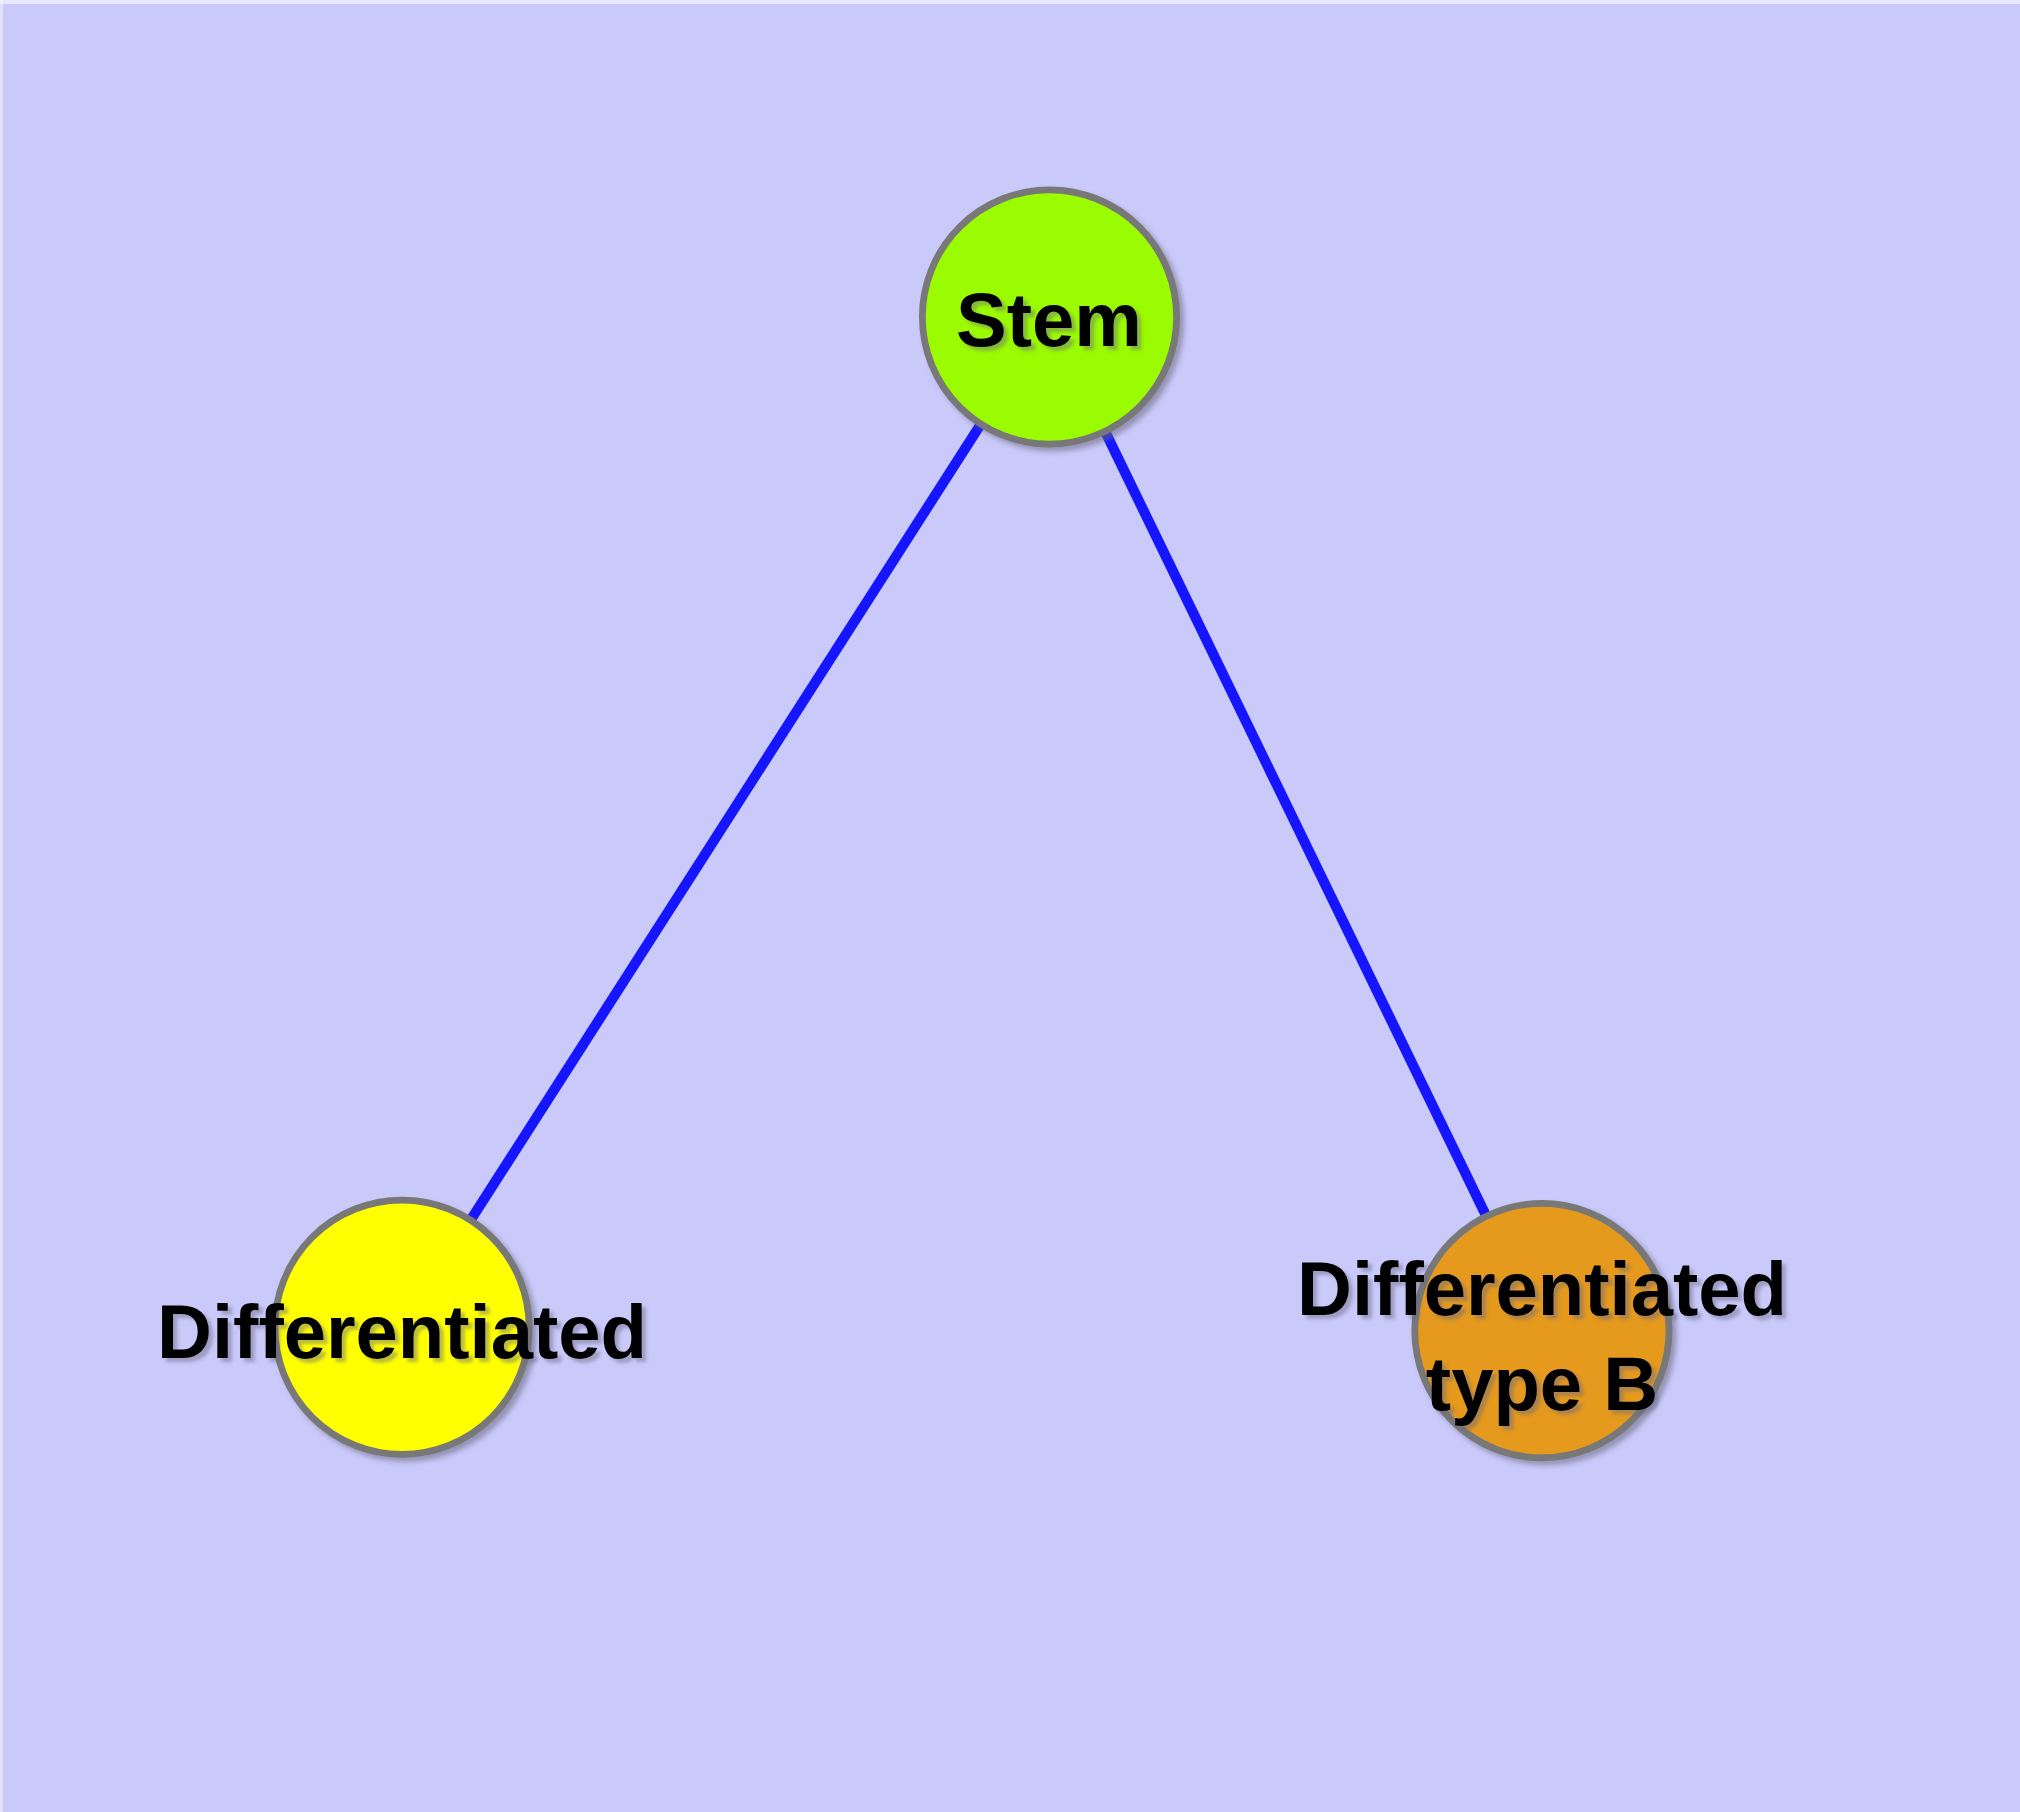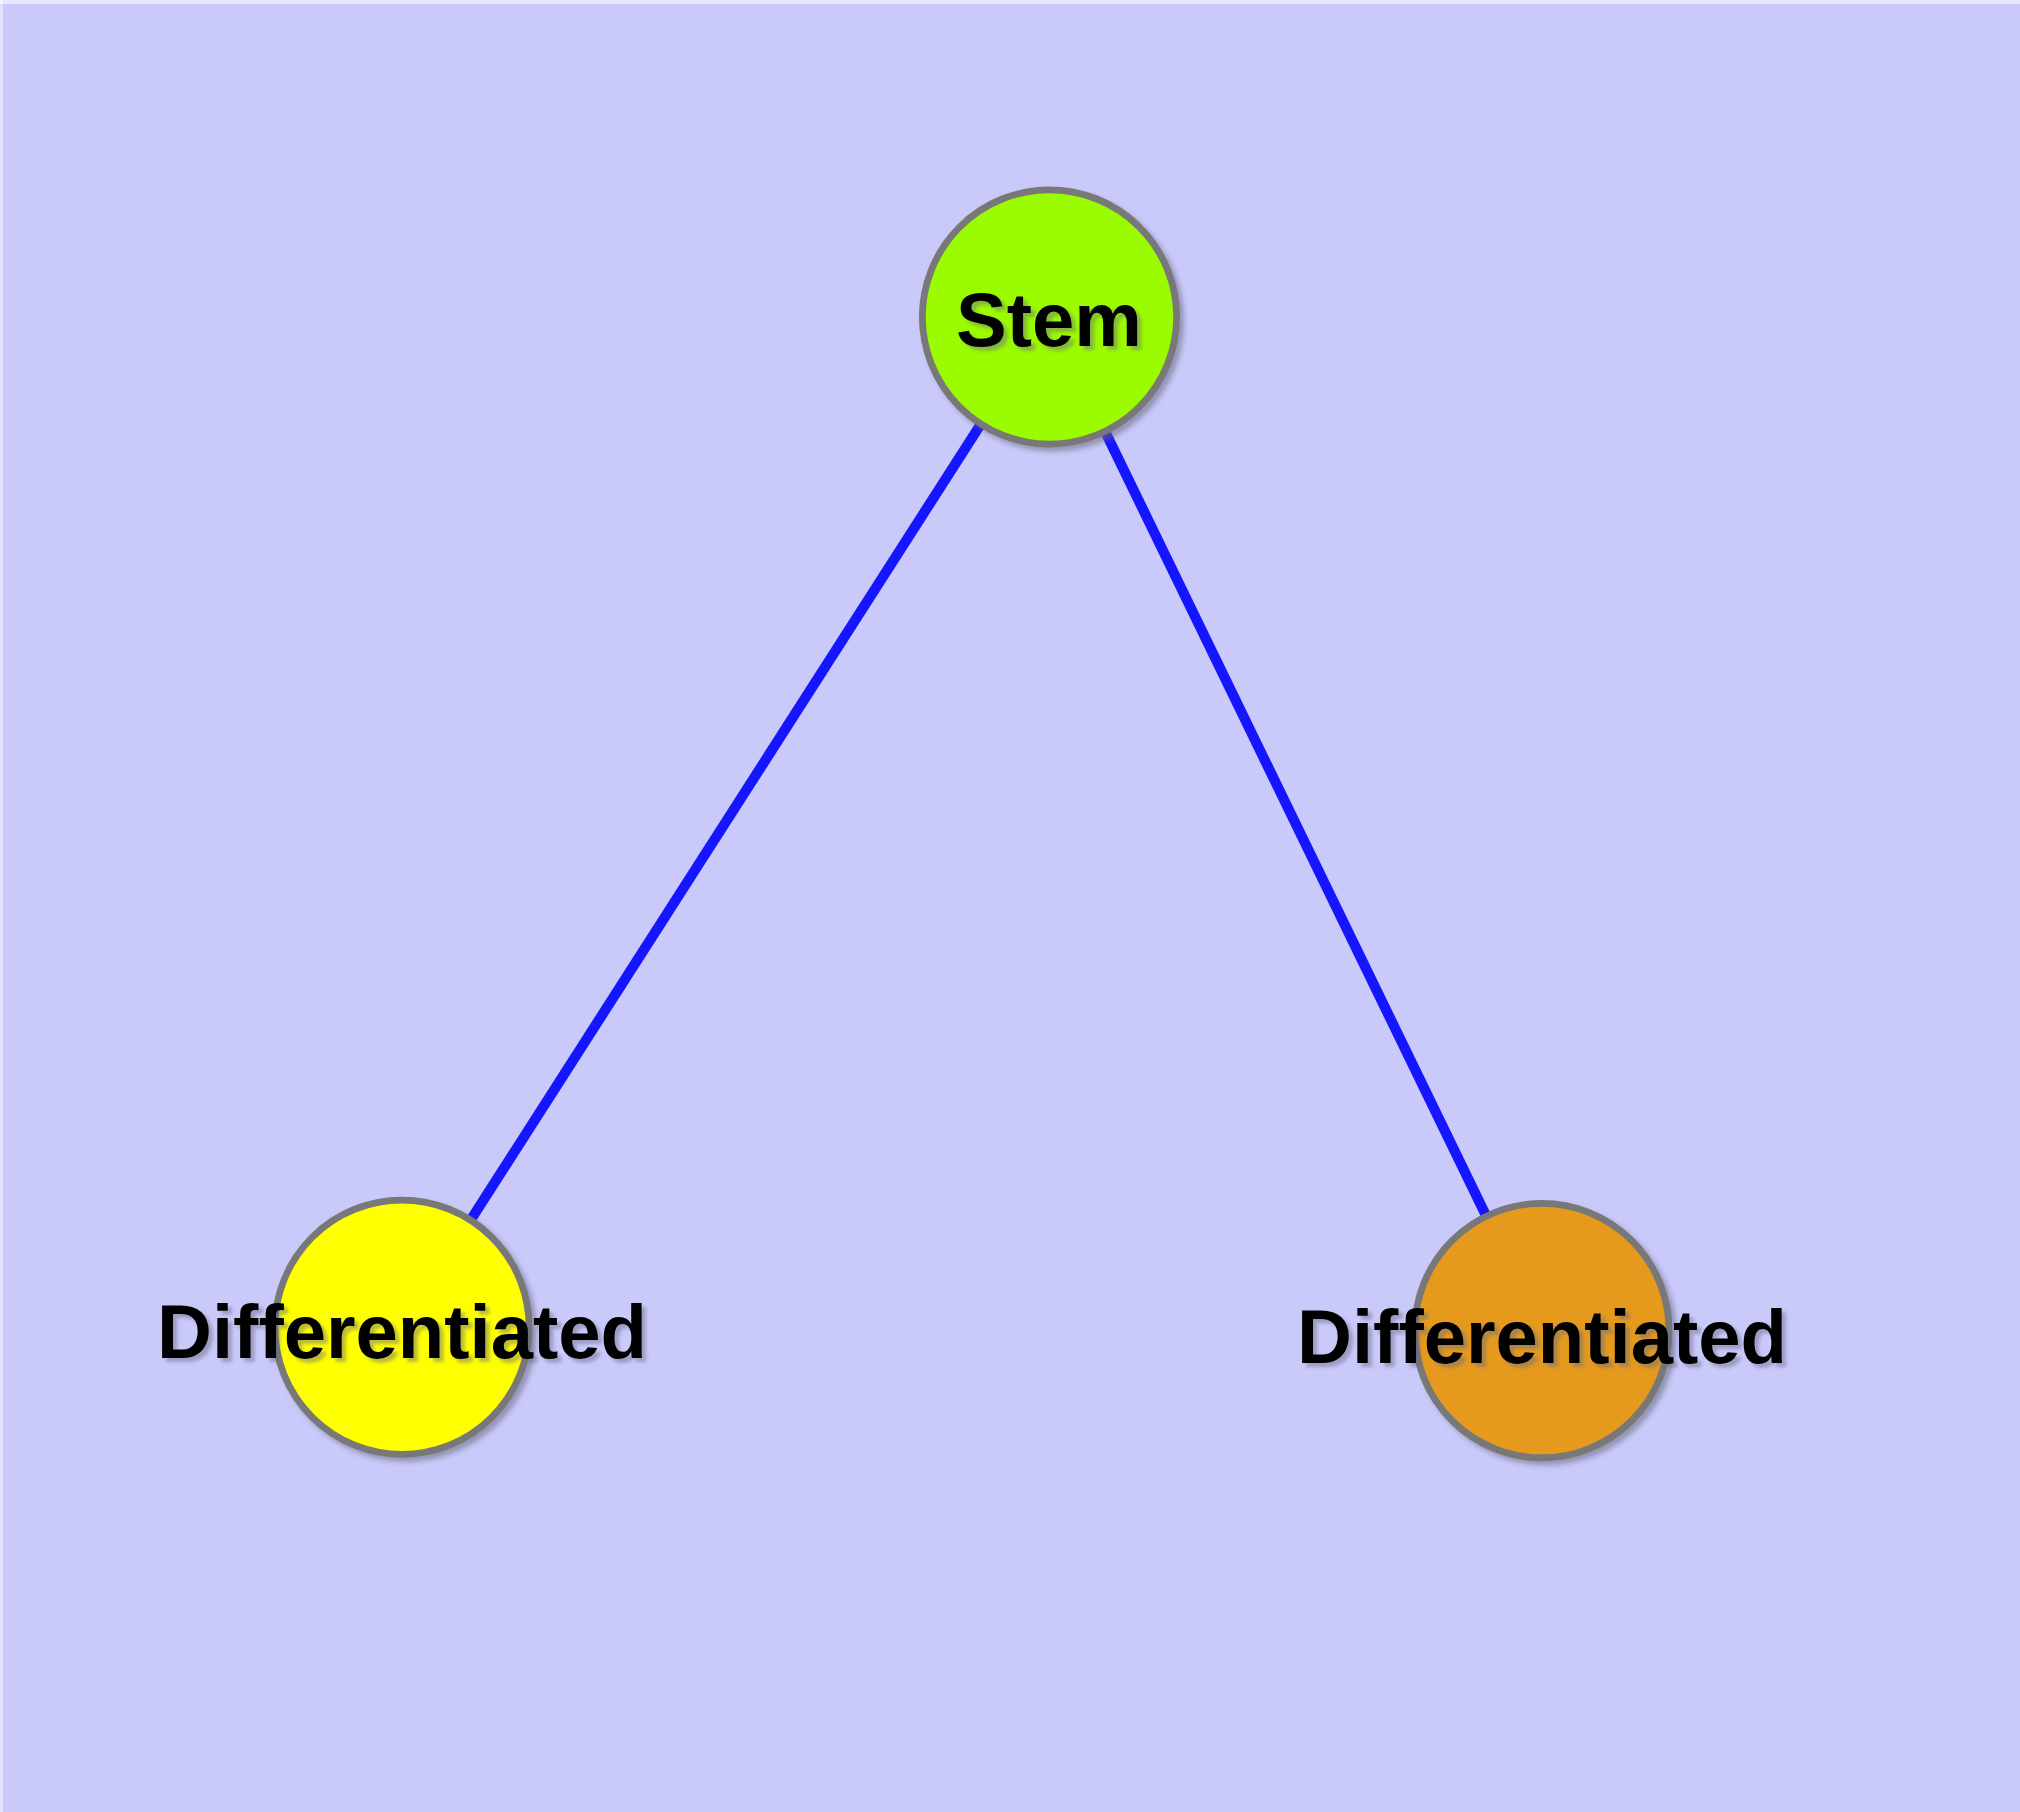--- a/index.html
+++ b/index.html
@@ -77,18 +77,19 @@
   <div class="node-label" id="label-stem" style="color: rgb(0, 0, 0);">
     <span class="label-line">Stem</span>
   </div>
 
   <div class="node-label" id="label-type-a" style="color: rgb(0, 0, 0);">
     <span class="label-line">Differentiated</span>
   </div>
 
   <div class="node-label" id="label-type-b" style="color: rgb(0, 0, 0);">
     <span class="label-line">Differentiated</span>
+    <span class="label-line">type B</span>
   </div>
 
   <div class="edge-highlight-top"></div>
   <div class="edge-highlight-left"></div>
 </div>
 
 
 </body></html>

